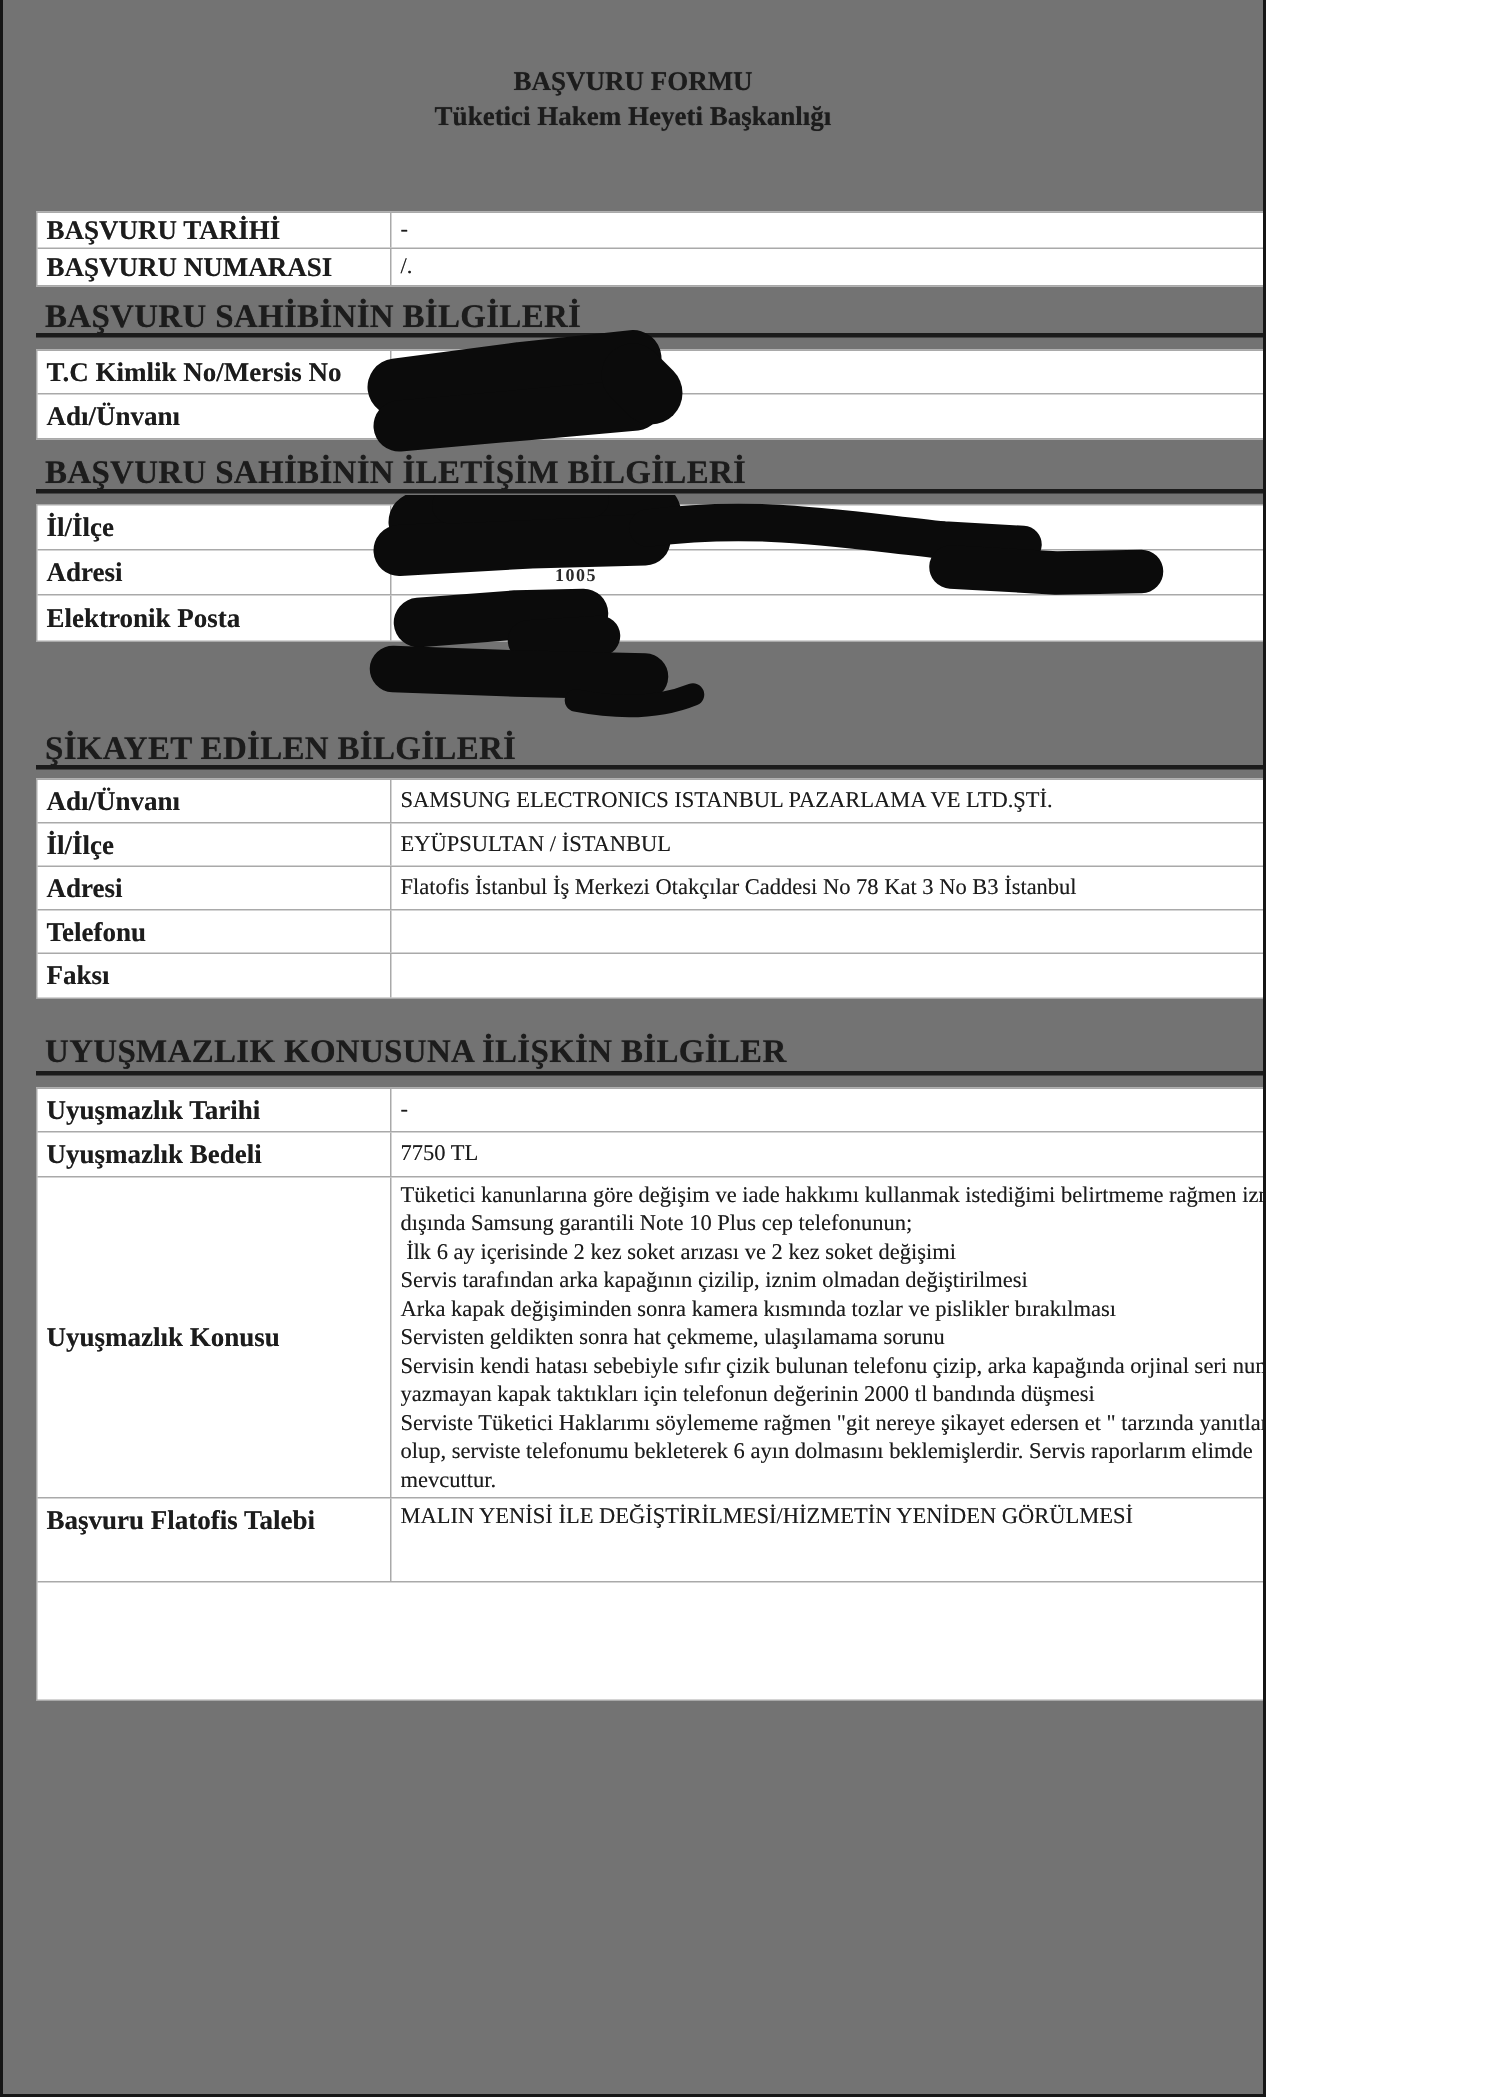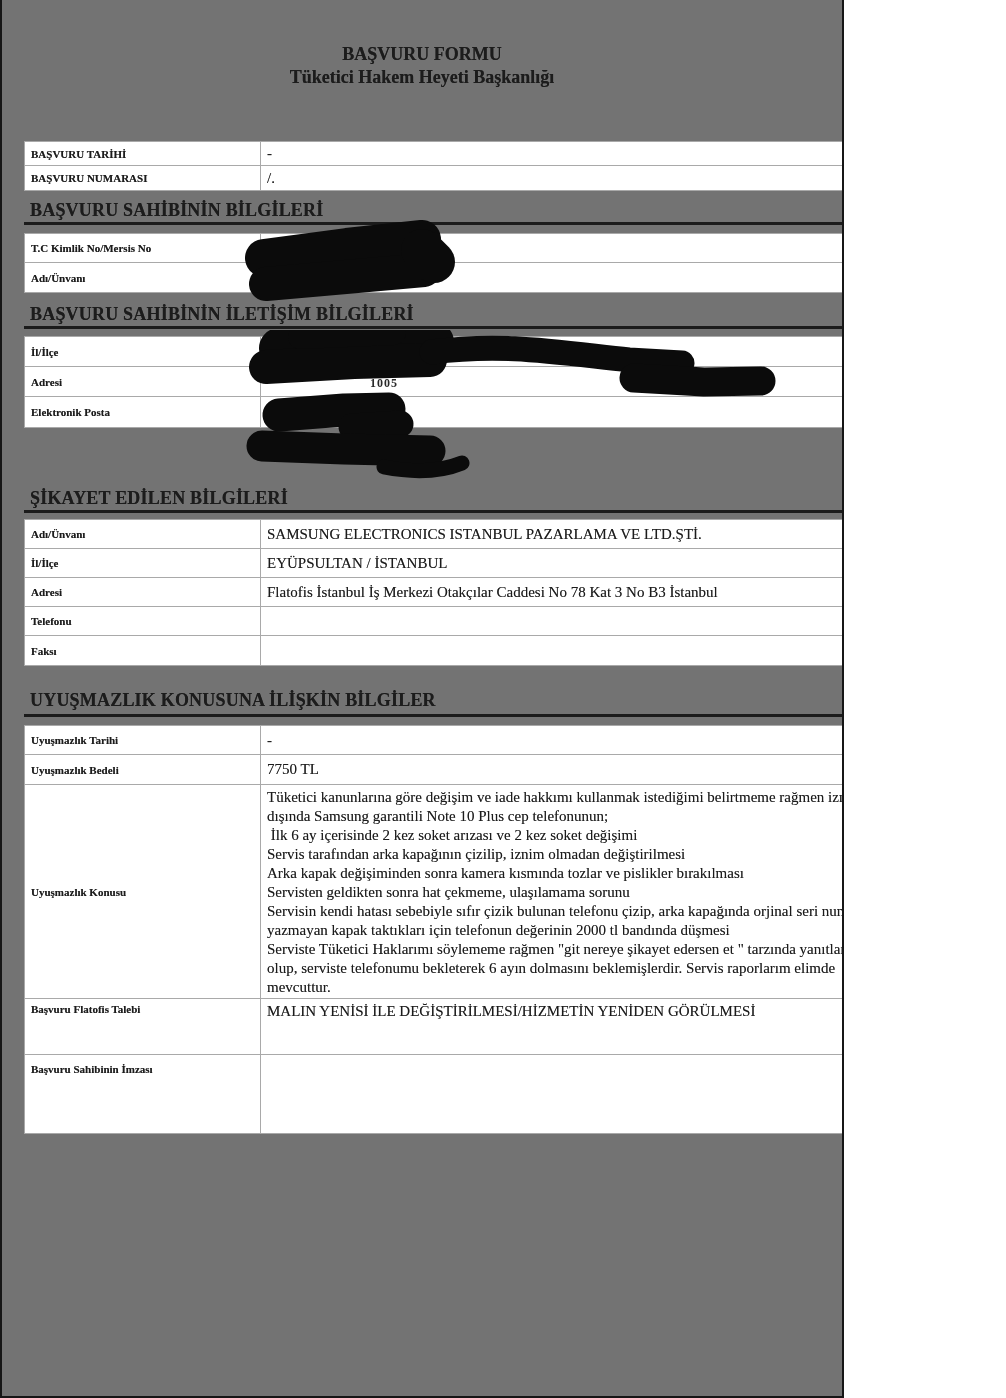--- a/index.html
+++ b/index.html
@@ -11,33 +11,33 @@
     color:#1c1c1c;overflow:hidden;
   }
   .doc-title,.doc-subtitle{
     position:absolute;left:0;width:100%;text-align:center;
     font-weight:bold;font-size:18px;line-height:20px;
     text-shadow:0 0 .5px rgba(0,0,0,.55);
   }
   .doc-title{top:44px;}
   .doc-subtitle{top:67px;}
   .section-h{
-    position:absolute;left:28px;font-weight:bold;font-size:18px;line-height:19px;
+    position:absolute;left:28px;font-weight:bold;font-size:22px;line-height:19px;
     letter-spacing:.2px;text-shadow:0 0 .5px rgba(0,0,0,.55);white-space:nowrap;
   }
   .rule{position:absolute;left:22px;width:962px;height:3px;background:#1b1b1b;}
   .tbl{
     position:absolute;left:22px;width:962px;box-sizing:border-box;
     border:1px solid #a9a9a9;background:#fff;
   }
   .row{display:flex;border-bottom:1px solid #a9a9a9;box-sizing:border-box;}
   .row:last-child{border-bottom:none;}
   .cl{
     width:236px;flex:0 0 236px;box-sizing:border-box;border-right:1px solid #a9a9a9;
-    font-weight:bold;font-size:11px;padding-left:6px;display:flex;align-items:center;
+    font-weight:bold;font-size:18px;padding-left:6px;display:flex;align-items:center;
     text-shadow:0 0 .4px rgba(0,0,0,.5);
   }
   .cv{
     flex:1;font-size:15px;padding-left:6px;padding-right:8px;display:flex;align-items:center;
     text-shadow:0 0 .4px rgba(0,0,0,.45);min-width:0;
   }
   .h24{height:24px;} .h29{height:29px;} .h30{height:30px;}
   .h56{height:56px;} .h78{height:78px;} .h214{height:214px;}
   .vtop{align-items:flex-start;padding-top:4px;}
   .vtop8{align-items:flex-start;padding-top:8px;}
@@ -148,21 +148,20 @@
 yazmayan kapak taktıkları için telefonun değerinin 2000 tl bandında düşmesi
 Serviste Tüketici Haklarımı söylememe rağmen "git nereye şikayet edersen et " tarzında yanıtlar vermiş
 olup, serviste telefonumu bekleterek 6 ayın dolmasını beklemişlerdir. Servis raporlarım elimde
 mevcuttur.</div>
     </div>
     <div class="row h56">
       <div class="cl vtop">Başvuru Flatofis Talebi</div>
       <div class="cv vtop">MALIN YENİSİ İLE DEĞİŞTİRİLMESİ/HİZMETİN YENİDEN GÖRÜLMESİ</div>
     </div>
     <div class="row h78">
-      <div class="cl vtop8">Başvuru Sahibinin İmzası</div>
       <div class="cv"></div>
     </div>
   </div>
 
   <svg class="redaction" style="left:235px;top:220px;" width="230" height="85" viewBox="0 0 230 85" aria-hidden="true">
     <path d="M 27,38 L 110,27 L 185,19" stroke-width="38"></path>
     <path d="M 29,64 L 120,56 L 187,50" stroke-width="34"></path>
     <path d="M 185,30 L 197,42" stroke-width="42"></path>
   </svg>
 

